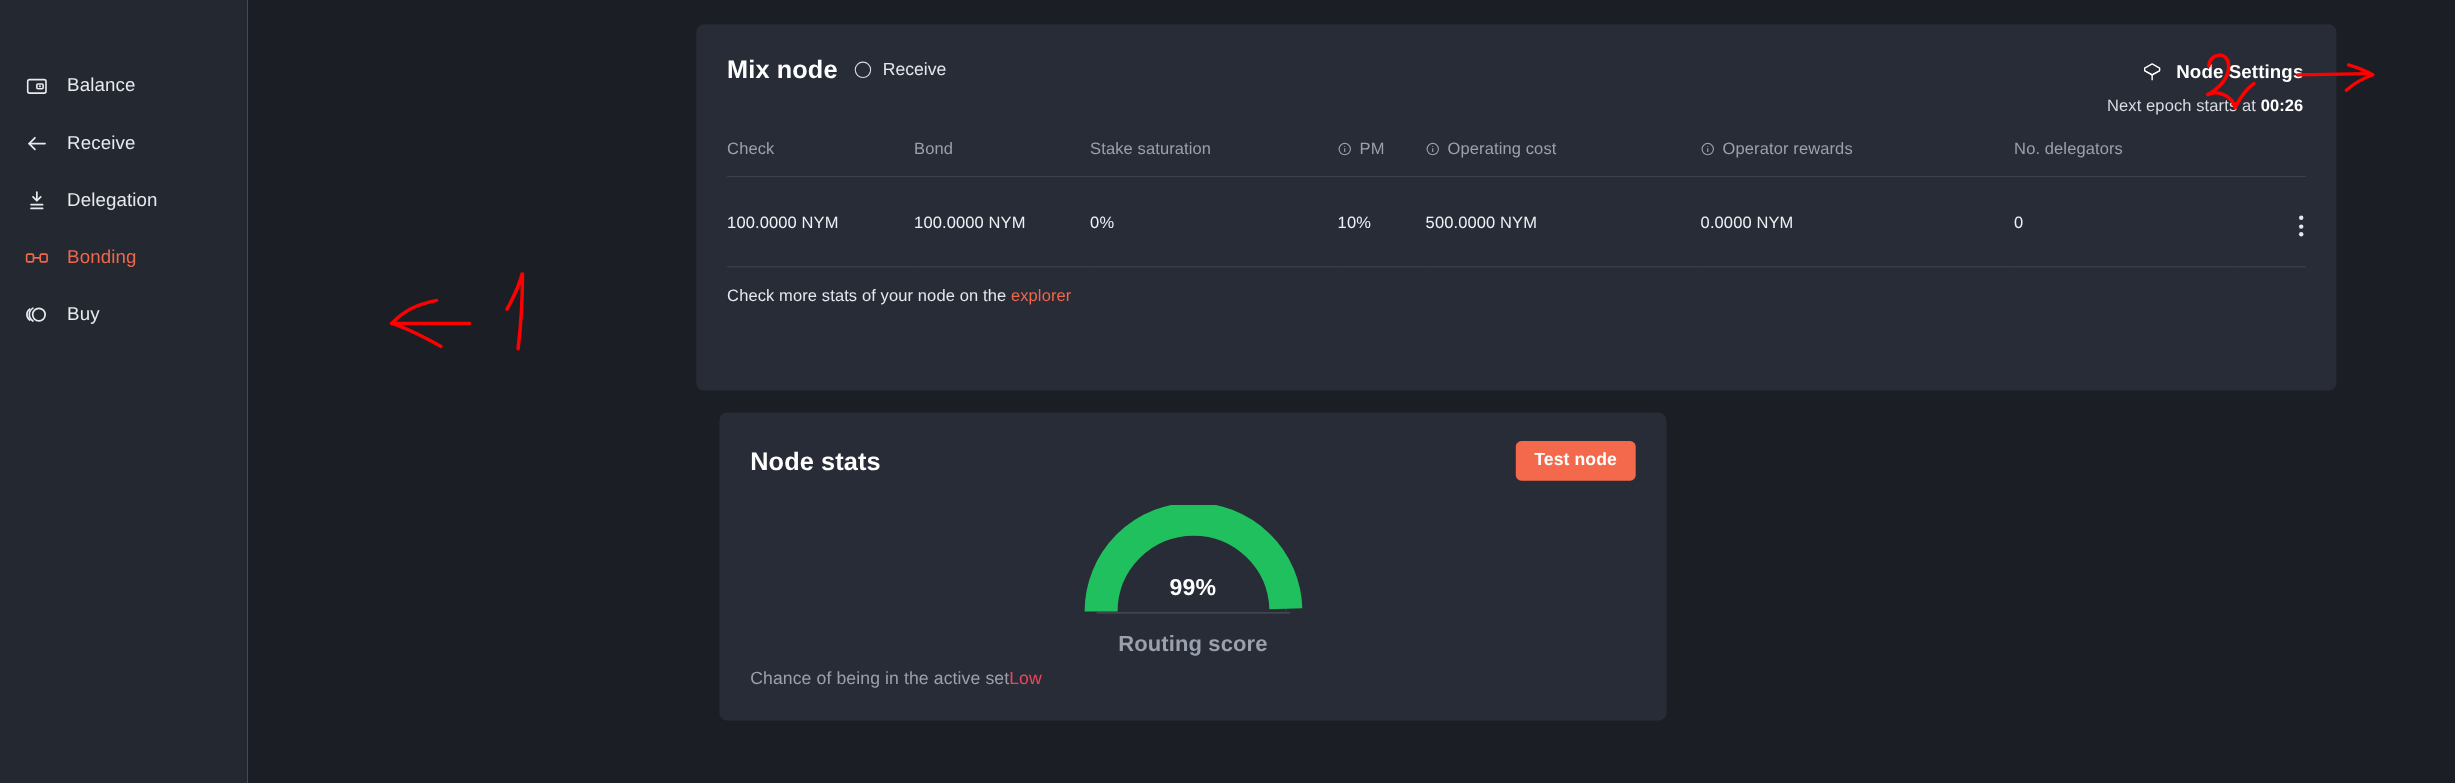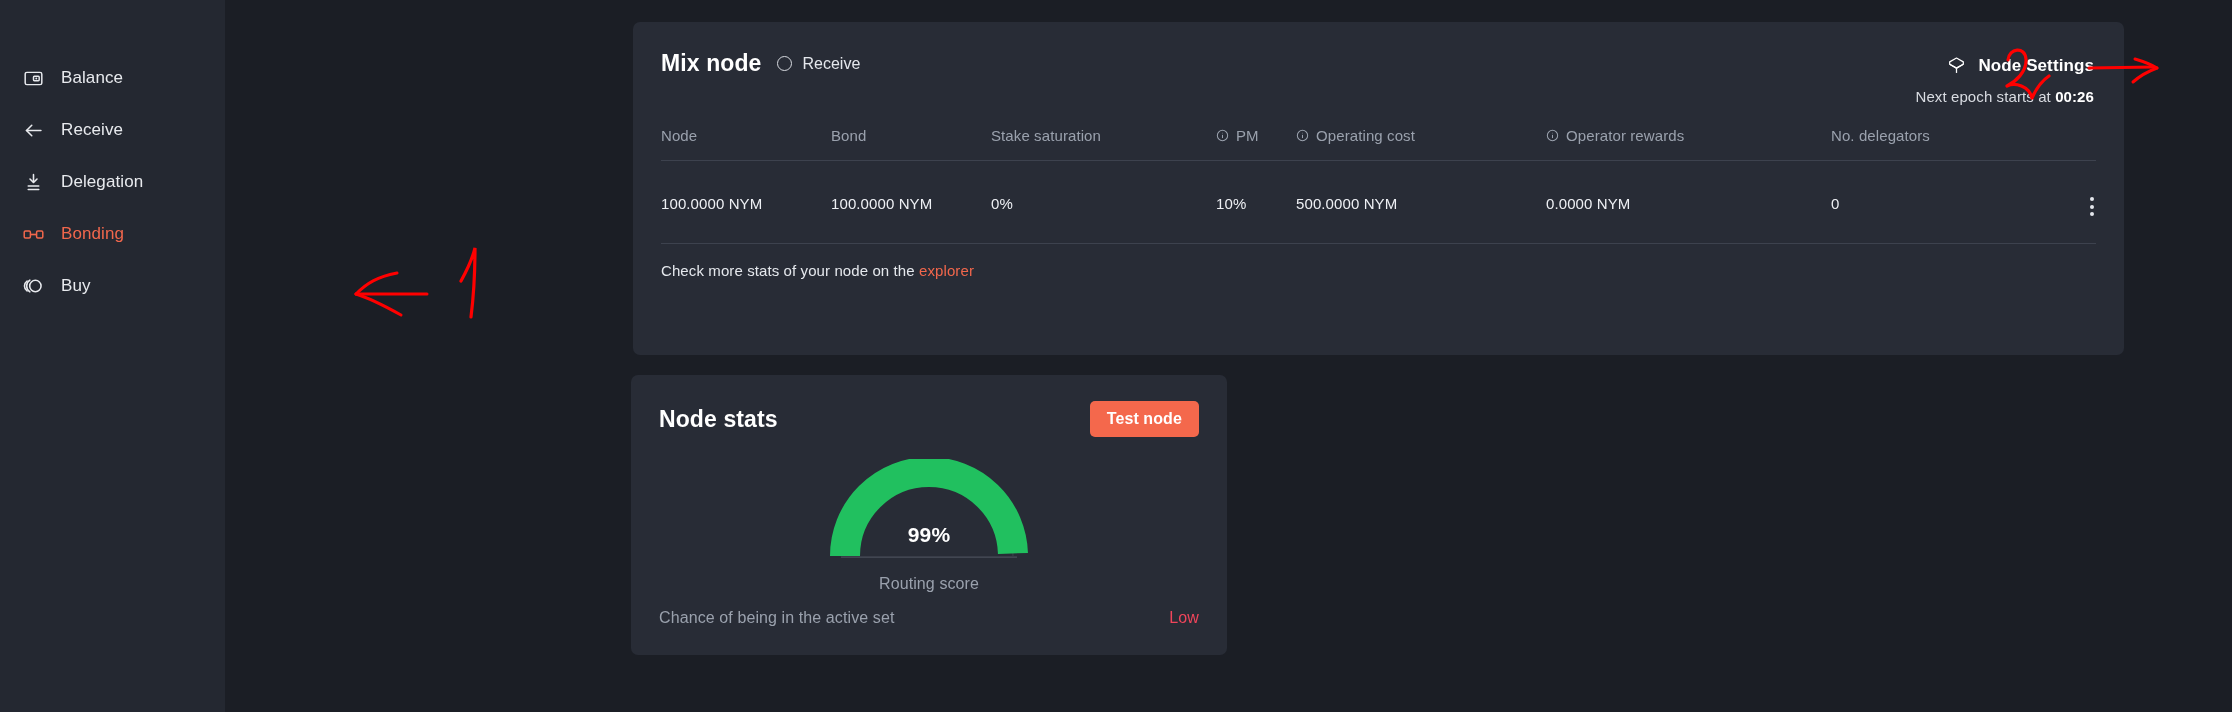--- a/index.html
+++ b/index.html
@@ -65,23 +65,23 @@
     background: #282c36;
     border-radius: 7px;
   }
   #node-card {
     left: 408px;
     top: 22px;
     width: 1491px;
     height: 333px;
   }
   #stats-card {
-    left: 406px;
+    left: 429px;
     top: 375px;
-    width: 596px;
+    width: 861px;
     height: 280px;
   }
 
   
   .card-head {
     display: flex;
     align-items: flex-start;
     justify-content: space-between;
     padding: 28px 30px 0 28px;
   }
@@ -215,32 +215,32 @@
     left: 0; right: 0;
     bottom: 14px;
     text-align: center;
     font-size: 21px;
     font-weight: bold;
     color: #ffffff;
     letter-spacing: 0.2px;
   }
   .gauge-caption {
     margin-top: 14px;
-    font-size: 16px;
+    font-size: 20px;
     color: #9aa1ad;
     letter-spacing: 0.1px;
+    font-weight: bold;
   }
 
   .chance-row {
     position: absolute;
     left: 28px; right: 28px;
     bottom: 28px;
     display: flex;
     align-items: center;
-    justify-content: space-between;
   }
   .chance-label { font-size: 16px; color: #9aa1ad; letter-spacing:0.1px; }
   .chance-value { font-size: 16px; color: #f0455b; letter-spacing:0.1px; }
 
   
   .annotation {
     position: absolute;
     pointer-events: none;
   }
   #anno-1 { left: 228px; top: 235px; }
@@ -343,21 +343,21 @@
         </div>
       </div>
 
 
       <div class="table-wrap">
         <table>
           <thead>
             <tr>
               <th class="col-stake">
                 <span class="th-inner">
-                    <span>Node</span>
+                    <span>Check</span>
                   </span>
               </th>
               <th class="col-bond">
                 <span class="th-inner">
                     <span>Bond</span>
                   </span>
               </th>
               <th class="col-sat">
                 <span class="th-inner">
                     <span>Stake saturation</span>

